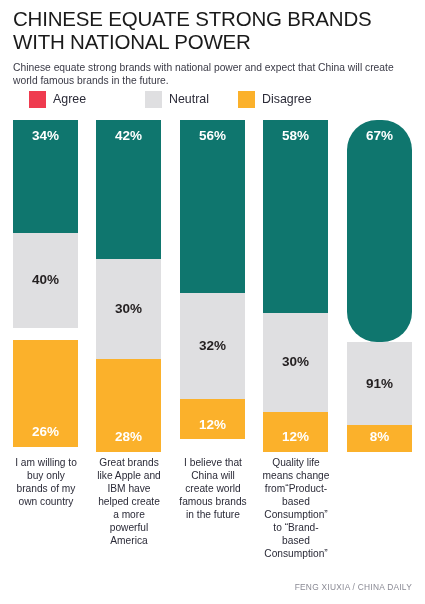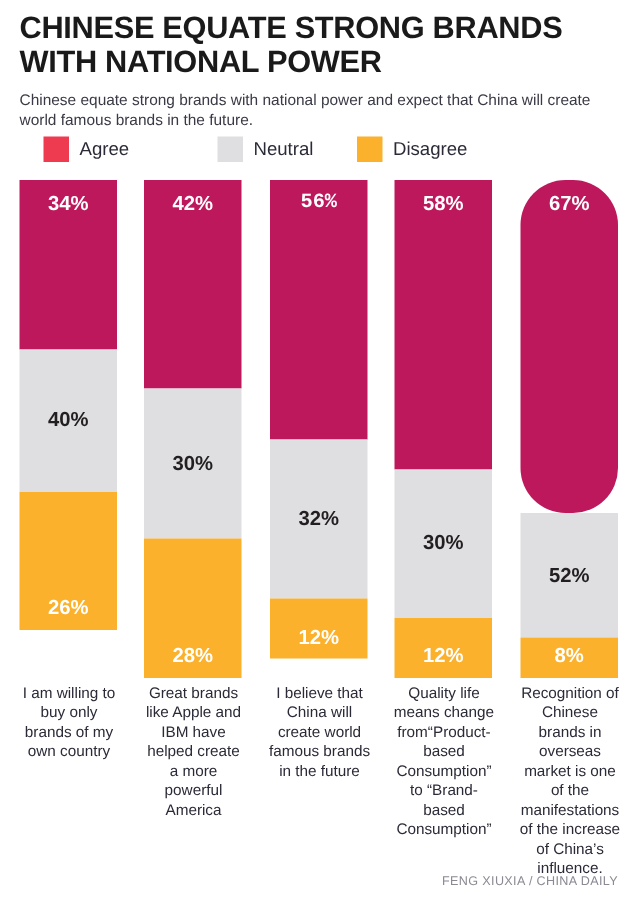--- a/index.html
+++ b/index.html
@@ -18,21 +18,21 @@
 
   
   #header {
     position: absolute;
     left: 13px;
     top: 8px;
     width: 400px;
   }
   #chart-title {
     font-size: 20.5px;
-    font-weight: bold;
+    font-weight: normal;
     line-height: 1.12;
     letter-spacing: -0.2px;
     color: #1a1a1a;
     margin: 0;
     white-space: pre-line;
   }
   #chart-subtitle {
     font-size: 10.3px;
     line-height: 1.32;
     color: #3a3a46;
@@ -92,21 +92,21 @@
   }
   .seg-label {
     position: absolute;
     left: 0;
     width: 100%;
     text-align: center;
     font-size: 13.5px;
     font-weight: bold;
     line-height: 1;
   }
-  .seg-agree    { background: #be185d; }
+  .seg-agree    { background: #0f766e; }
   .seg-neutral  { background: #dfdfe1; }
   .seg-disagree { background: #fbb12b; }
 
   .seg-agree .seg-label    { top: 9px;    color: #ffffff; }
   .seg-neutral .seg-label  { color: #231f20; }
   .seg-disagree .seg-label { bottom: 8px; color: #ffffff; }
 
   
   #categories {
     position: absolute;
@@ -161,37 +161,37 @@
 </div>
 
 <div id="plot">
     <div class="bar-column" style="left: 13px;">
       <div class="bar-seg seg-agree" style="height: 112.88px;">
         <span class="seg-label">34%</span>
       </div>
       <div class="bar-seg seg-neutral" style="height: 95px;">
         <span class="seg-label" style="top: calc(50% - 7px);">40%</span>
       </div>
-      <div class="bar-seg seg-disagree" style="height: 92px;">
+      <div class="bar-seg seg-disagree" style="height: 107px; margin-top: 12px;">
         <span class="seg-label">26%</span>
       </div>
     </div>
     <div class="bar-column" style="left: 96px;">
       <div class="bar-seg seg-agree" style="height: 139.44px;">
         <span class="seg-label">42%</span>
       </div>
       <div class="bar-seg seg-neutral" style="height: 99.6px;">
         <span class="seg-label" style="top: calc(50% - 7px);">30%</span>
       </div>
       <div class="bar-seg seg-disagree" style="height: 92.96px;">
         <span class="seg-label">28%</span>
       </div>
     </div>
     <div class="bar-column" style="left: 180px;">
-      <div class="bar-seg seg-agree" style="height: 173px; font-family: Liberation Mono, monospace;">
+      <div class="bar-seg seg-agree" style="height: 173px;">
         <span class="seg-label">56%</span>
       </div>
       <div class="bar-seg seg-neutral" style="height: 106.24px;">
         <span class="seg-label" style="top: calc(50% - 7px);">32%</span>
       </div>
       <div class="bar-seg seg-disagree" style="height: 39.84px;">
         <span class="seg-label">12%</span>
       </div>
     </div>
     <div class="bar-column" style="left: 263px;">
@@ -203,29 +203,28 @@
       </div>
       <div class="bar-seg seg-disagree" style="height: 39.84px;">
         <span class="seg-label">12%</span>
       </div>
     </div>
     <div class="bar-column" style="left: 347px;">
       <div class="bar-seg seg-agree" style="height: 222.44px; border-radius: 30px;">
         <span class="seg-label">67%</span>
       </div>
       <div class="bar-seg seg-neutral" style="height: 83px;">
-        <span class="seg-label" style="top: calc(50% - 7px);">52%</span>
+        <span class="seg-label" style="top: calc(50% - 7px);">91%</span>
       </div>
       <div class="bar-seg seg-disagree" style="height: 26.56px;">
         <span class="seg-label">8%</span>
       </div>
     </div>
   </div>
 
 <div id="categories">
     <div class="cat-label" style="left: 11px;">I am willing to buy only brands of my own country</div>
     <div class="cat-label" style="left: 94px;">Great brands like Apple and IBM have helped create a more powerful America</div>
     <div class="cat-label" style="left: 178px;">I believe that China will create world famous brands in the future</div>
     <div class="cat-label" style="left: 261px;">Quality life means change from“Product-based Consumption” to “Brand-based Consumption”</div>
-    <div class="cat-label" style="left: 345px;">Recognition of Chinese brands in overseas market is one of the manifestations of the increase of China’s influence.</div>
   </div>
 
 <div id="credit">FENG XIUXIA / CHINA DAILY</div>
 
 </body></html>

